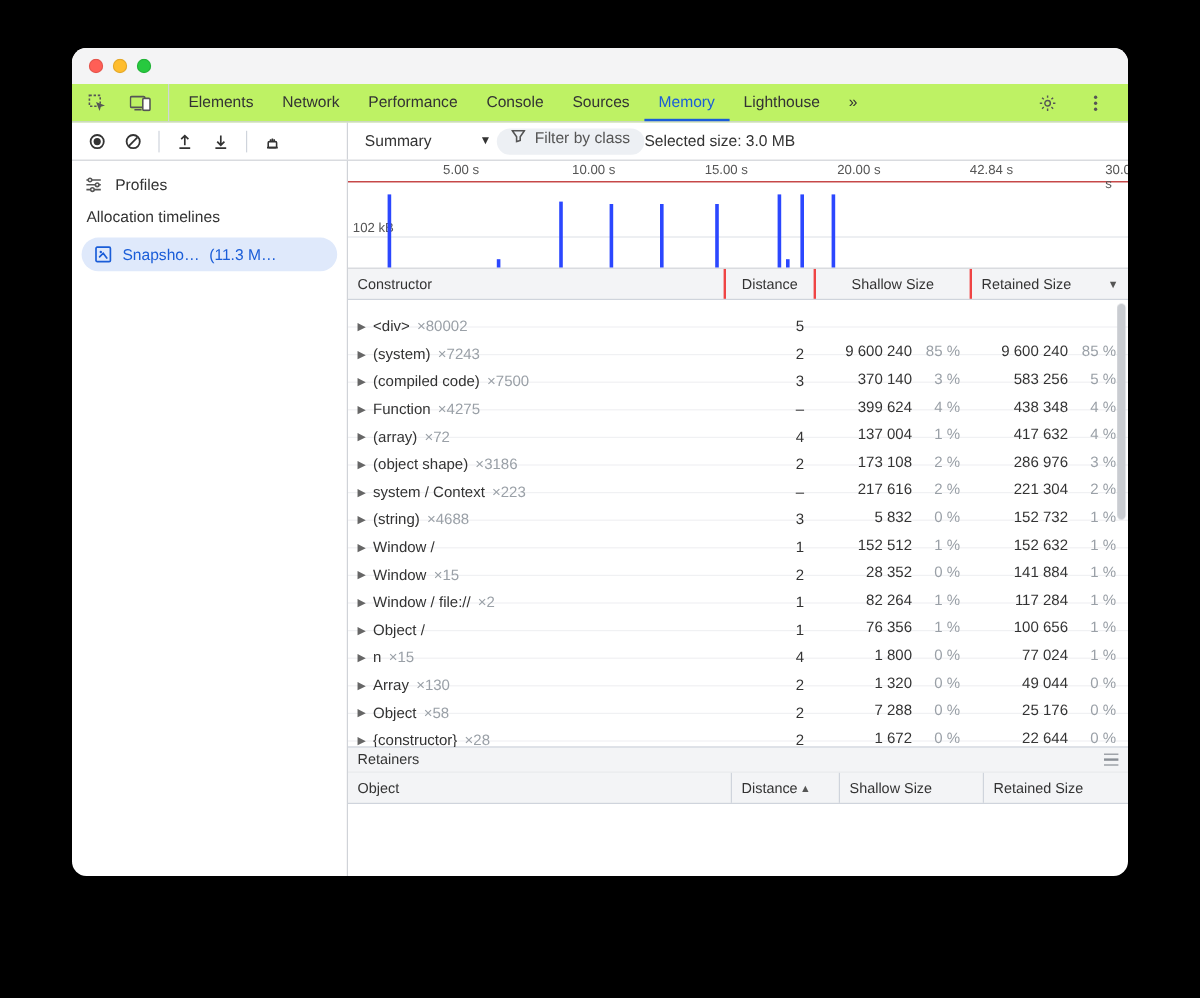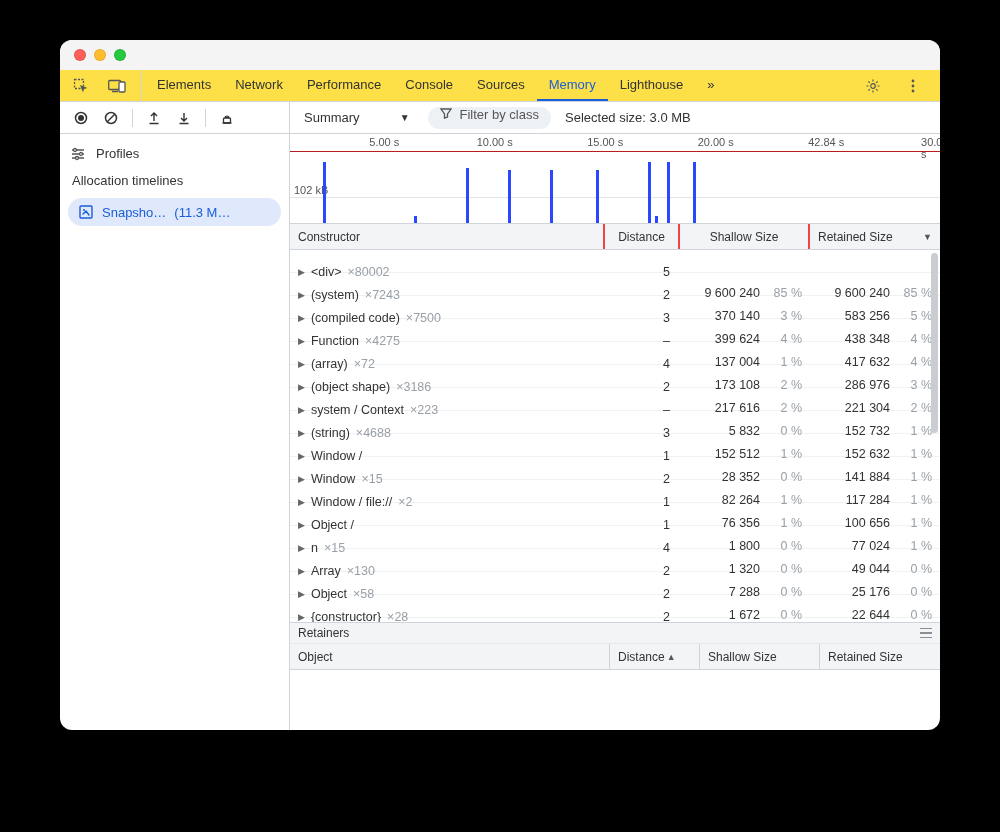--- a/index.html
+++ b/index.html
@@ -49,21 +49,21 @@
     flex: 1;
     text-align: center;
     font-size: 13px;
     font-weight: 600;
     color: #222;
   }
   
   .tabsbar {
     height: 32px;
     border-bottom: 1px solid #d0d3d8;
-    background: #fde047;
+    background: #bef264;
     display: flex;
     align-items: center;
     padding: 0 8px;
     gap: 4px;
   }
   .tabs-left {
     display: flex; align-items: center; gap: 10px;
     padding: 0 10px 0 0;
     border-right: 1px solid #cfd4dc;
     height: 100%;
@@ -108,21 +108,20 @@
   }
   .iconbtn {
     width: 26px; height: 26px; display: flex; align-items:center; justify-content:center;
     border-radius: 4px;
   }
   .vdiv { width:1px; height:18px; background:#cfd4dc; margin:0 4px; }
   .action-right {
     flex: 1;
     display: flex;
     align-items: center;
-    gap: 14px;
     padding: 0 10px;
   }
   .summary-dd {
     display:flex; align-items:center; gap:40px;
     padding: 0 4px;
   }
   .filter-pill {
     display:flex; align-items:flex-start; gap:8px;
     background:#edf0f4;
     border-radius: 12px;
@@ -222,21 +221,21 @@
   .trow {
     height: 23px;
     border-bottom: 1px solid #f0f1f3;
     font-size:12.5px;
   }
   .trow .td { padding: 0 8px; white-space:nowrap; overflow:hidden; }
   .td.name { display:flex; align-items:center; gap:6px; }
   .tri { color:#666; font-size:9px; }
   .count { color:#9aa0a7; }
   .td.dist { text-align:right; padding-right:10px;}
-  .td.sz { display:flex; justify-content:space-between; gap:4px;margin-top:43px; }
+  .td.sz { display:flex; justify-content:flex-start; gap:4px;margin-top:43px; }
   .td.sz .num { text-align:right; min-width:72px;}
   .td.sz .pct { color:#9aa0a7; min-width:36px; text-align:right;}
   
   .retainers-head {
     height: 22px;
     background:#f3f4f6;
     border-top:1px solid #cfd4dc;
     border-bottom:1px solid #e6e8ec;
     display:flex; align-items:center; justify-content:space-between;
     padding: 0 8px;

